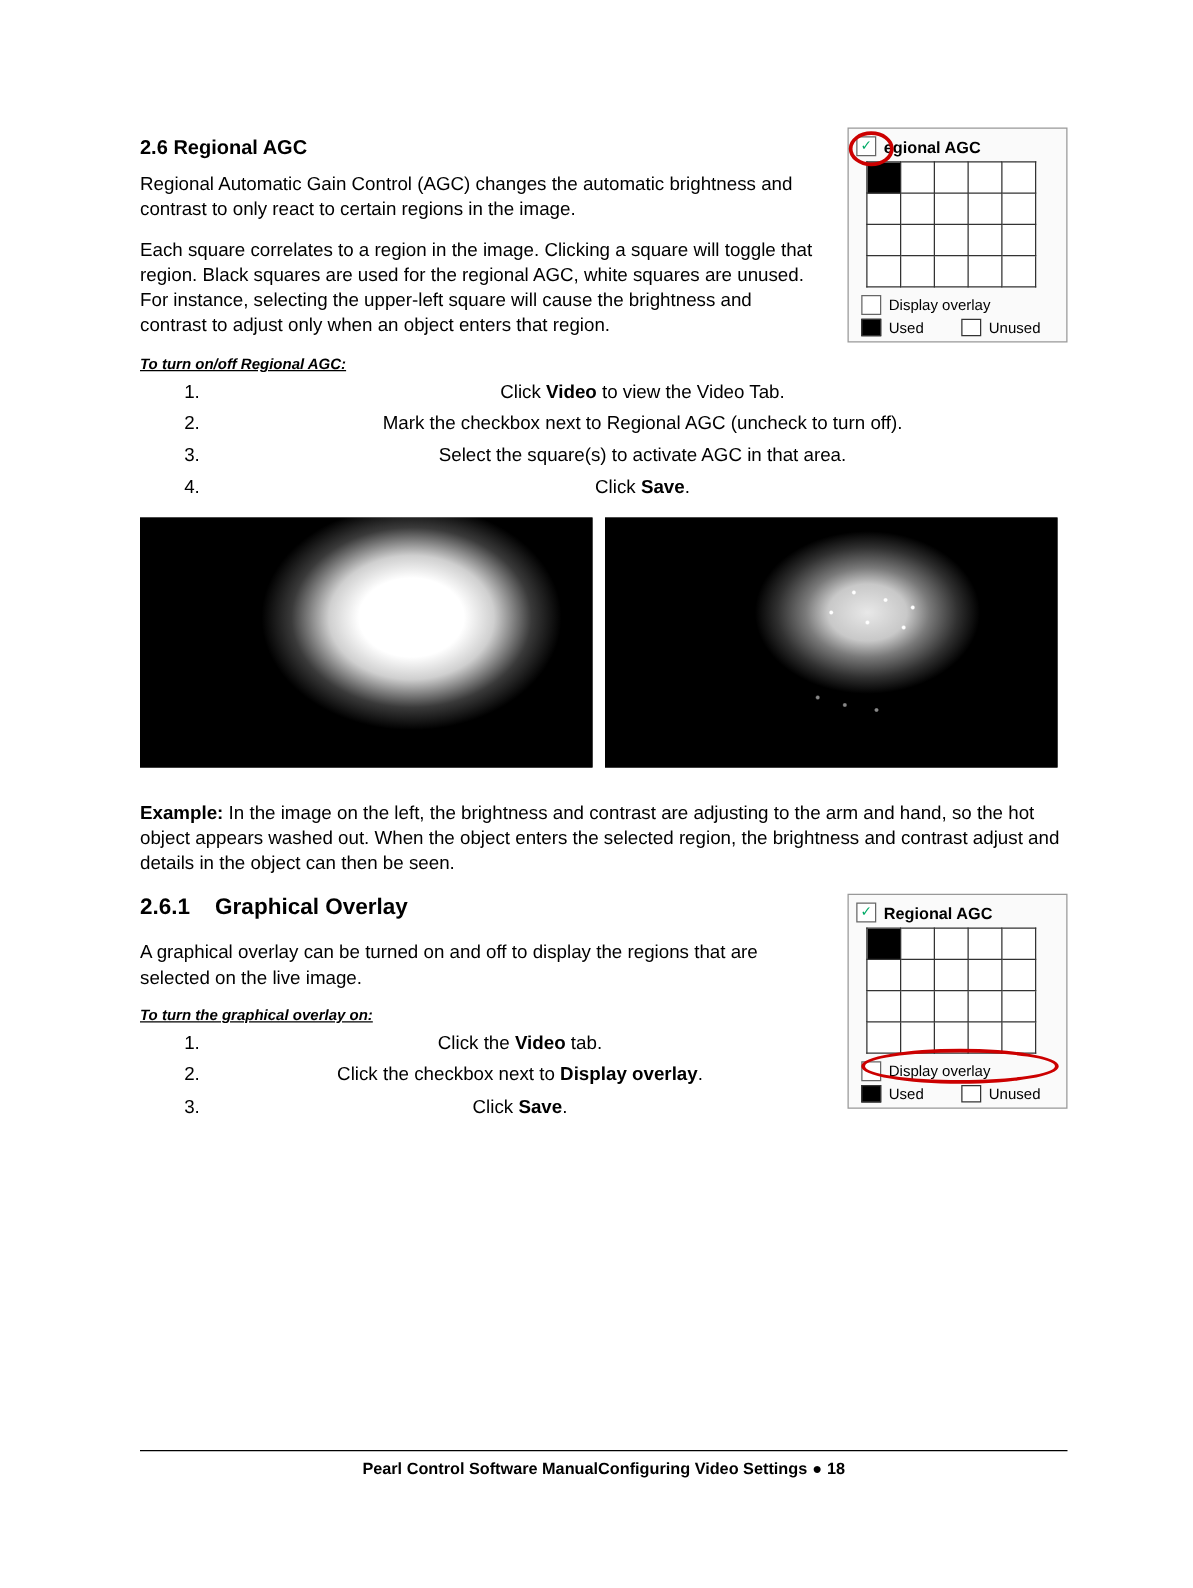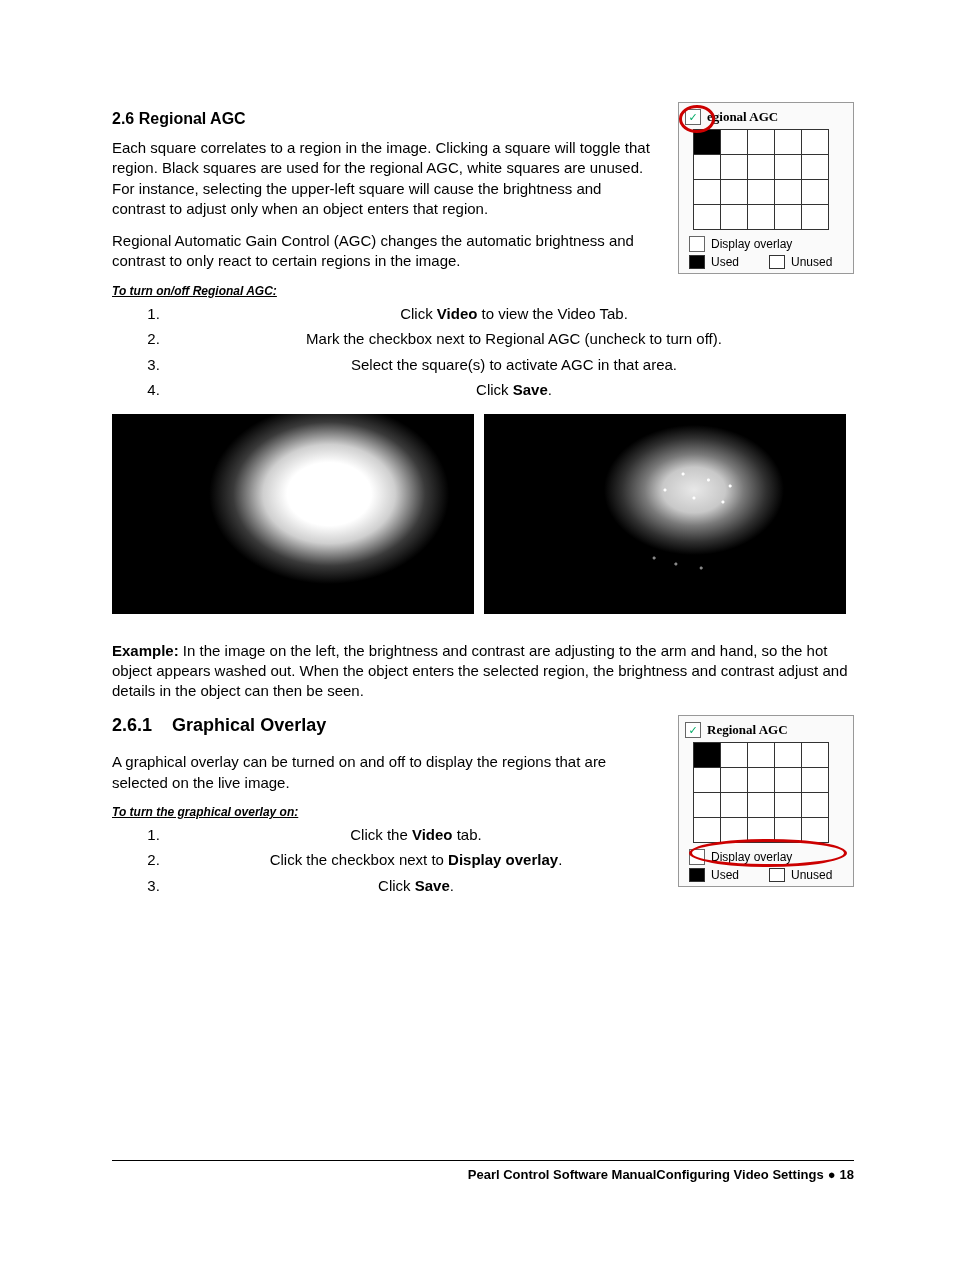--- a/index.html
+++ b/index.html
@@ -83,21 +83,21 @@
     height: 14px;
     border: 1px solid #666;
     background: #fff;
     display: inline-flex;
     align-items: center;
     justify-content: center;
     font-size: 11px;
     line-height: 1;
     color: #0a6;
   }
-  .panel-title { font-weight: 700; font-size: 13px; font-family: Liberation Serif, serif; }
+  .panel-title { font-weight: 700; font-size: 13px; }
 
   .ellipse-red {
     position: absolute;
     border: 3px solid #c00;
     border-radius: 50%;
     pointer-events: none;
   }
   .ellipse-top { width: 30px; height: 22px; left: -6px; top: -4px; }
   .ellipse-bottom { width: 152px; height: 22px; left: 0px; bottom: -2px; }
 
@@ -177,21 +177,21 @@
     right: 100px;
     bottom: 88px;
   }
   .footer hr {
     border: none;
     border-top: 1.5px solid #000;
     margin: 0 0 6px 0;
   }
   .footer-row {
     display: flex;
-    justify-content: flex-end;
+    justify-content: center;
     font-size: 13px;
     font-weight: 900;
   }
   .footer-row .dot { font-weight: 400; padding: 0 4px; }
 </style>
 </head>
 <body>
 
 <div class="page">
 
@@ -245,22 +245,22 @@
       <span>Unused</span>
     </div>
   </div>
 
   <h1 class="section-heading">
     <span>2.6</span>
     <span> </span>
     <span>Regional AGC</span>
   </h1>
 
+  <p class="body">Regional Automatic Gain Control (AGC) changes the automatic brightness and contrast to only react to certain regions in the image.</p>
   <p class="body">Each square correlates to a region in the image. Clicking a square will toggle that region. Black squares are used for the regional AGC, white squares are unused. For instance, selecting the upper-left square will cause the brightness and contrast to adjust only when an object enters that region.</p>
-  <p class="body">Regional Automatic Gain Control (AGC) changes the automatic brightness and contrast to only react to certain regions in the image.</p>
 
   <p class="instr-title">To turn on/off Regional AGC:</p>
   <ol class="steps">
     <li><span>Click </span><b class="kw">Video</b><span> to view the Video Tab.</span></li>
     <li><span>Mark the checkbox next to Regional AGC (uncheck to turn off).</span></li>
     <li><span>Select the square(s) to activate AGC in that area.</span></li>
     <li><span>Click </span><b class="kw">Save</b><span>.</span></li>
   </ol>
 
   <div class="img-pair">

